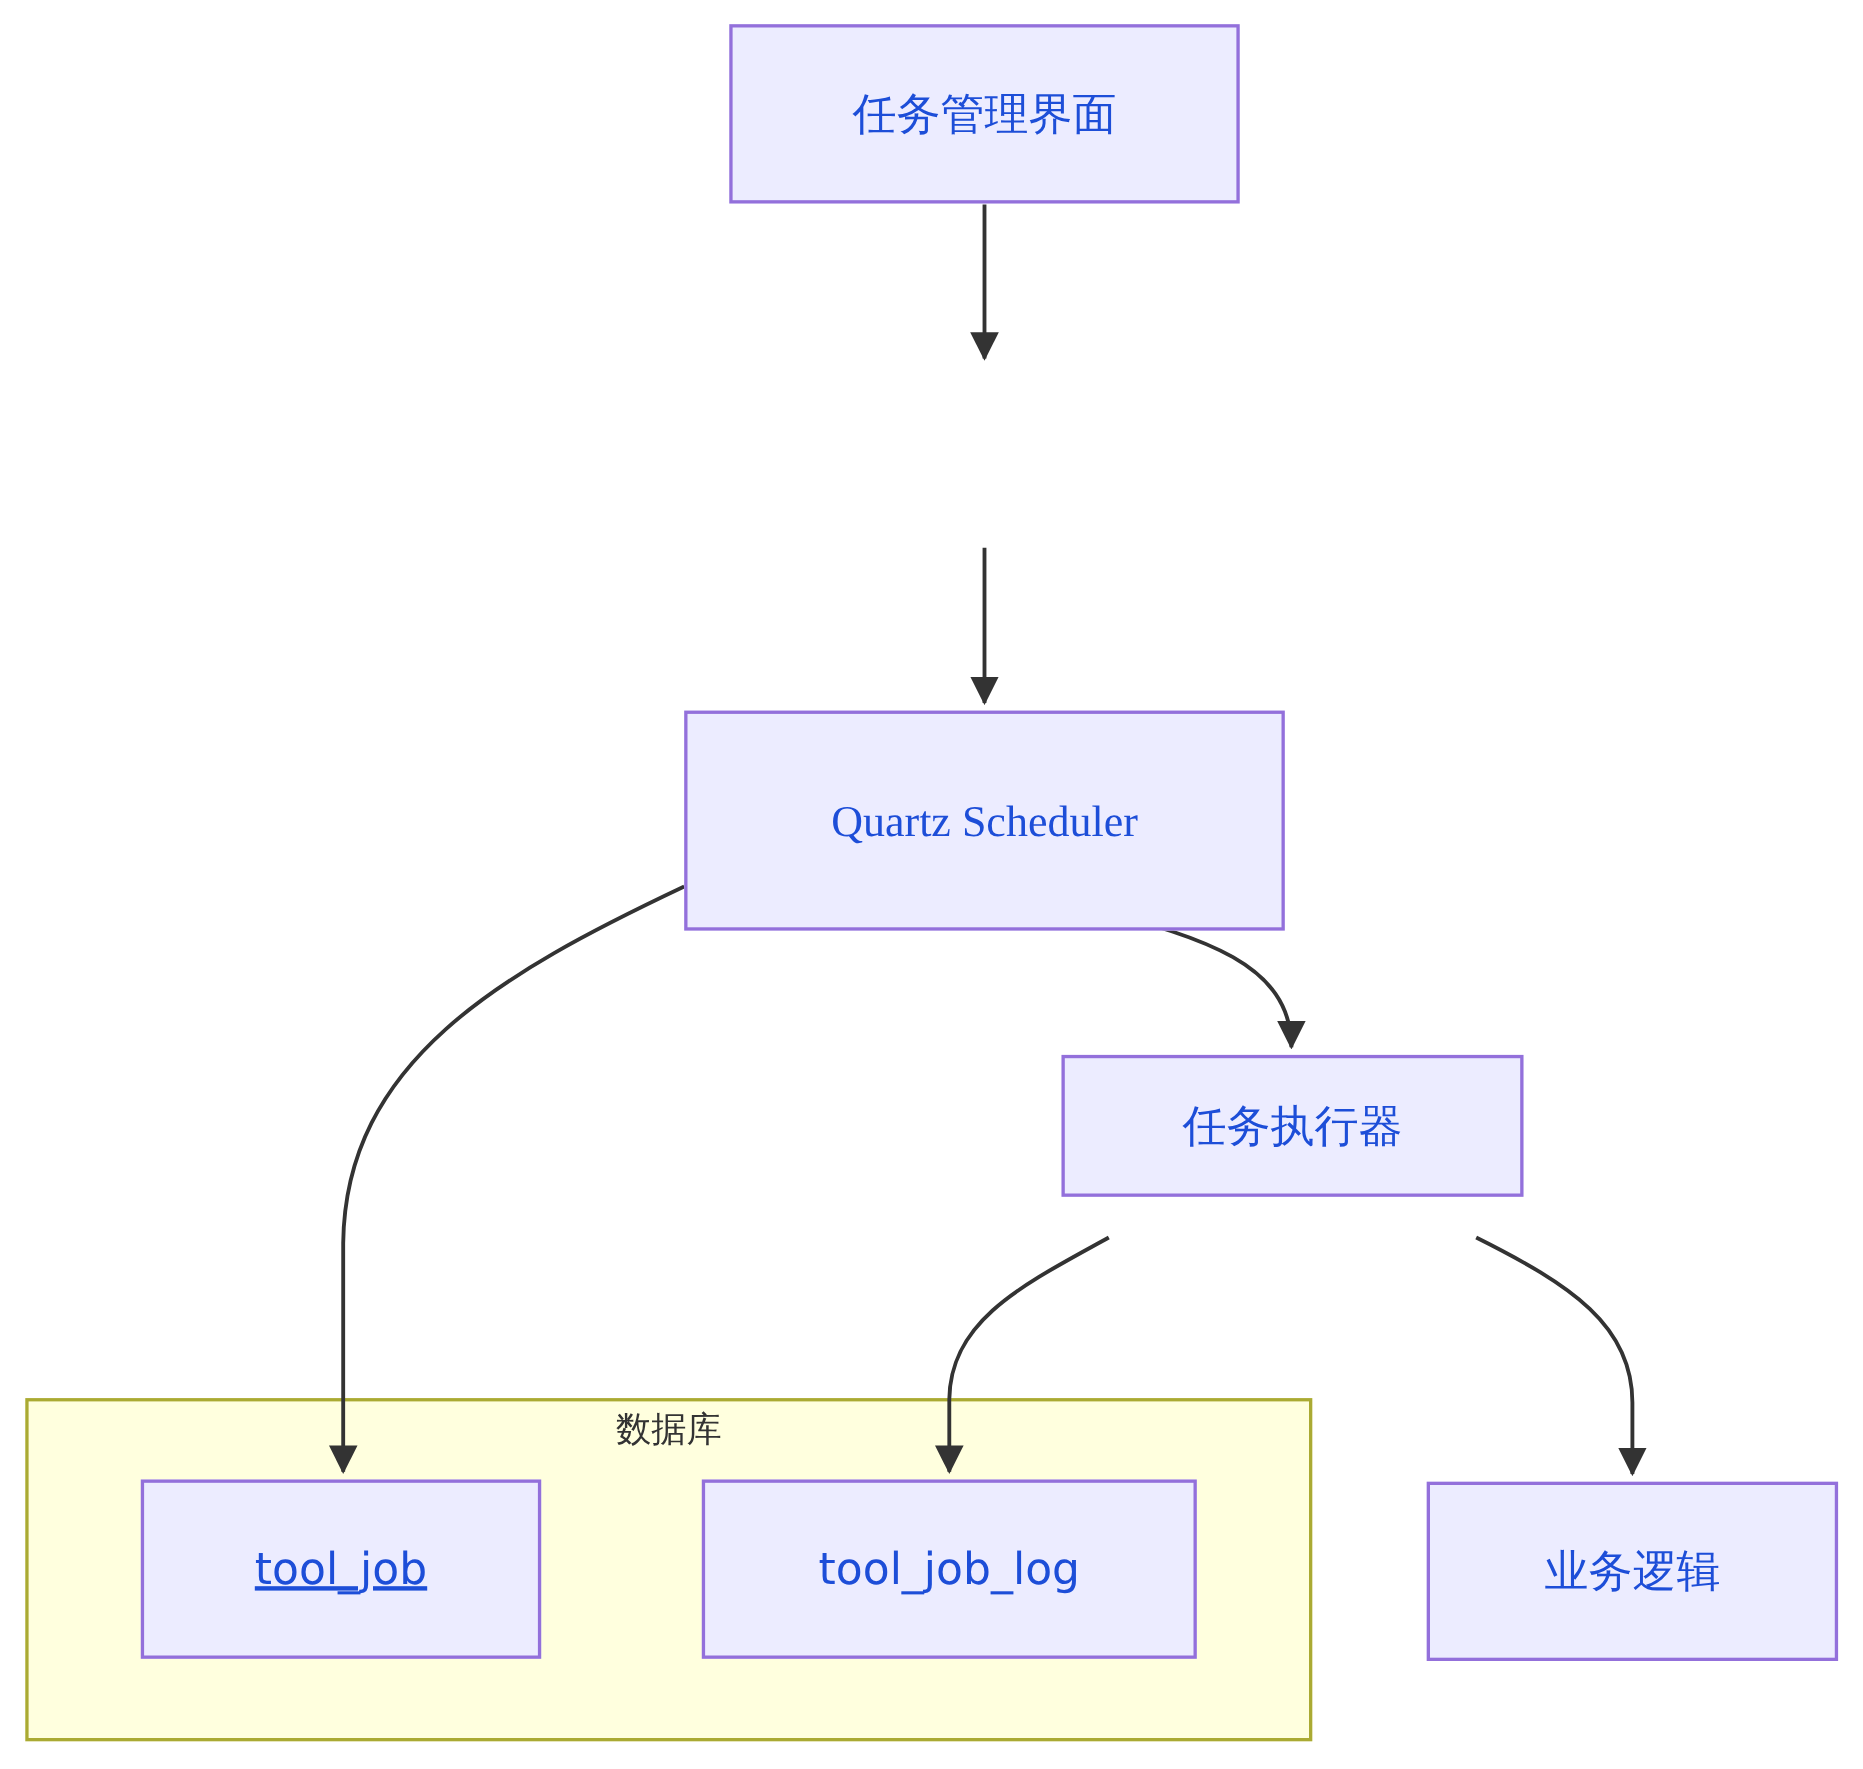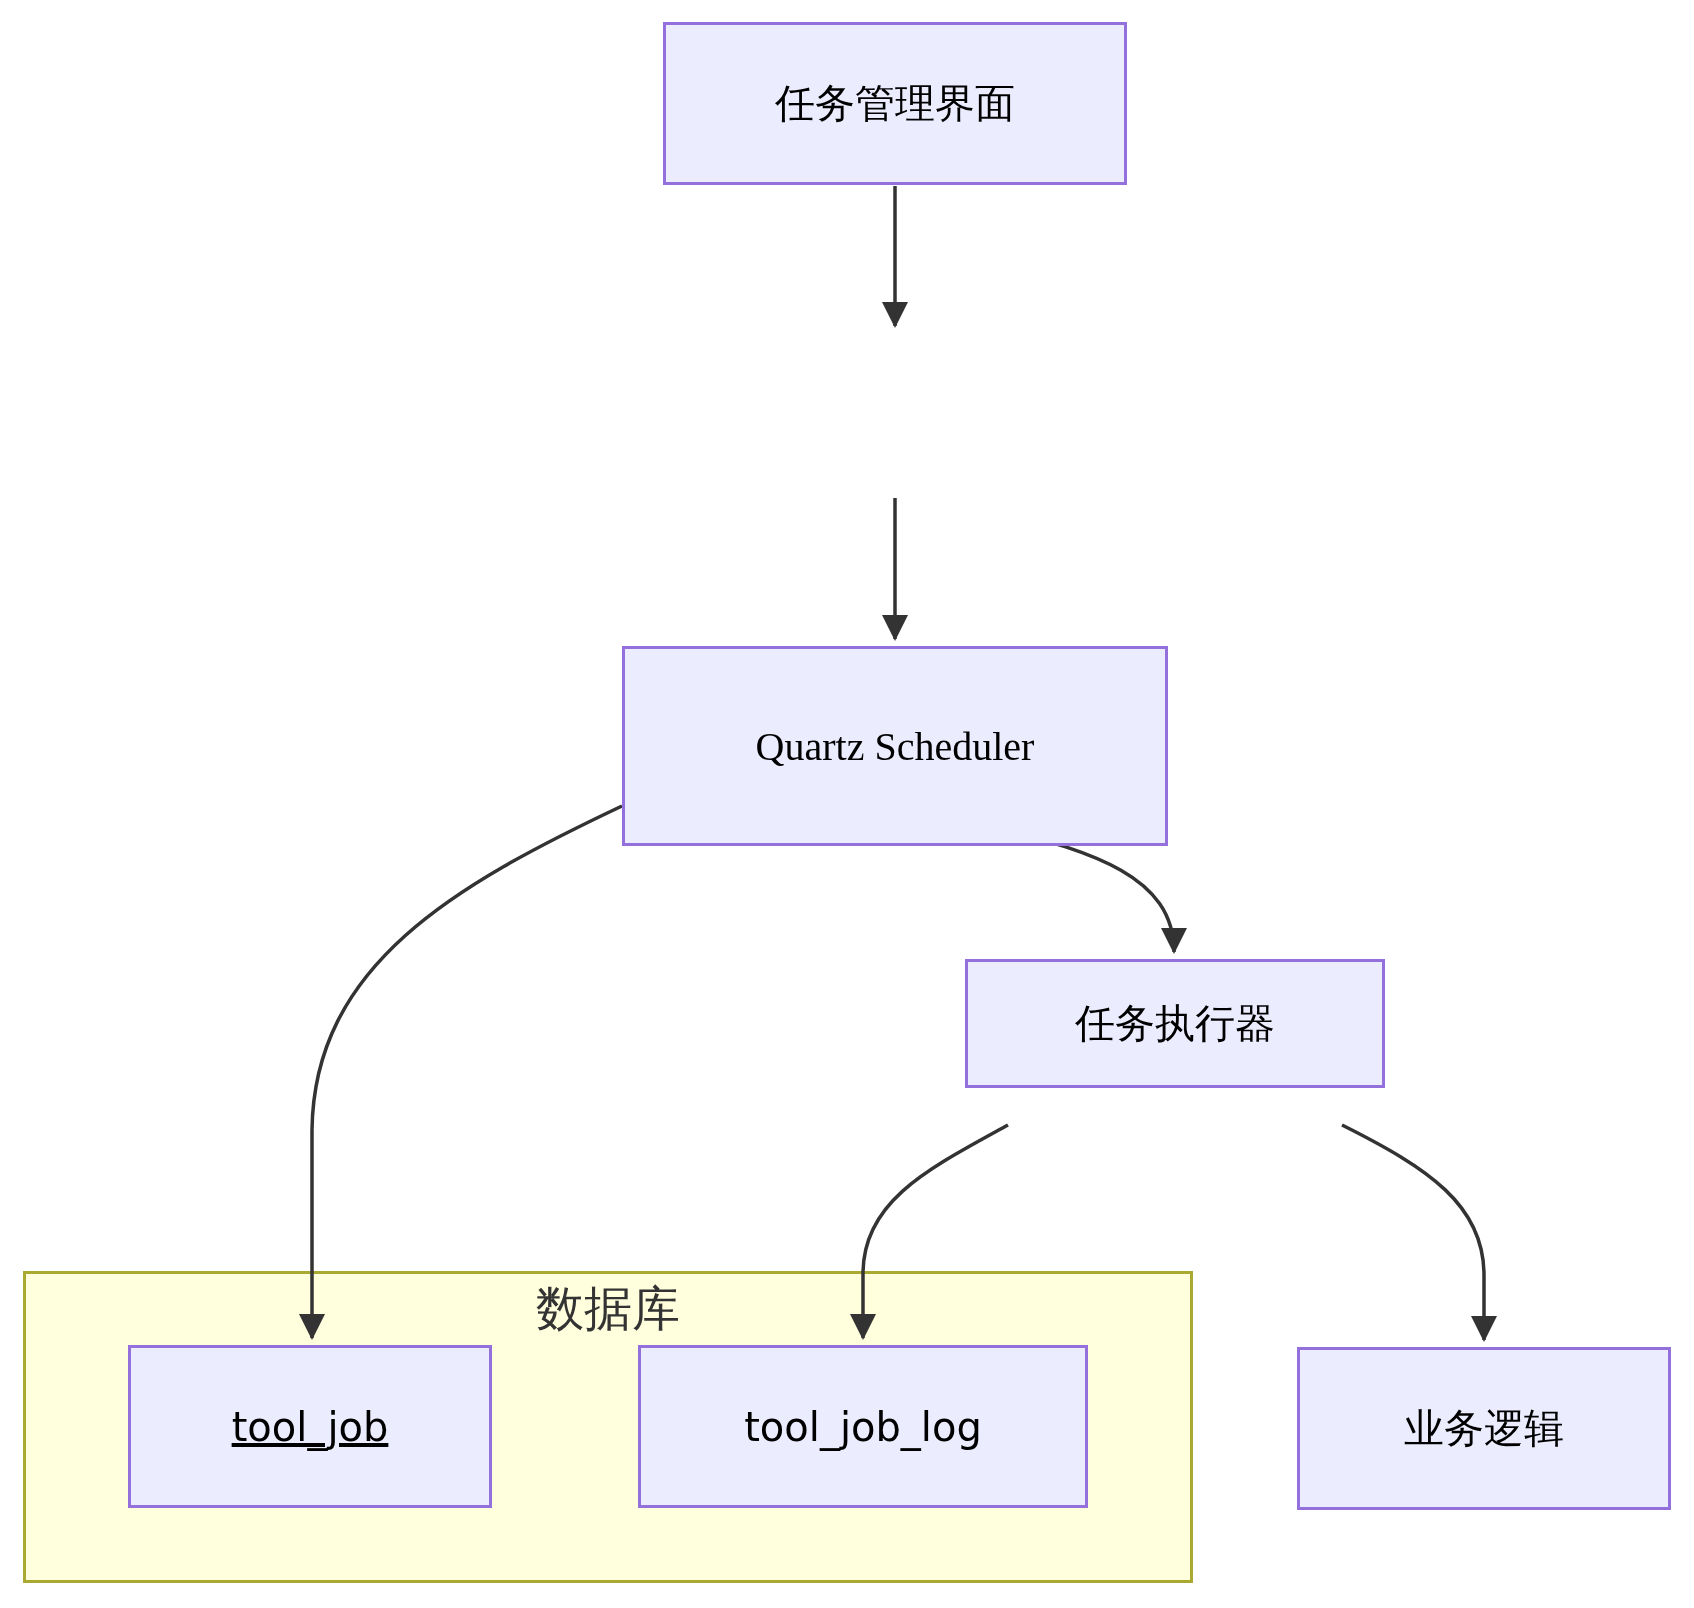--- a/index.html
+++ b/index.html
@@ -28,34 +28,34 @@
     width: 1170px; height: 312px;
     background: #ffffde;
     border: 3px solid #aaaa33;
     box-sizing: border-box;
   }
   .cluster-label {
     position: absolute;
     left: 23px; top: 1280px;
     width: 1170px;
     text-align: center;
-    font-size: 48px;
+    font-size: 32px;
     color: #333333;
     line-height: 1.2;
   }
   .node {
     position: absolute;
     background: #ececff;
     border: 3px solid #9370db;
     box-sizing: border-box;
     display: flex;
     align-items: center;
     justify-content: center;
     font-size: 40px;
-    color: #000000;
+    color: #1d4ed8;
     white-space: nowrap;
   }
   .node-ui        { left: 663px;  top: 22px;   width: 464px; height: 163px; }
   .node-service   { left: 663px;  top: 333px;  width: 464px; height: 164px; }
   .node-scheduler { left: 622px;  top: 646px;  width: 546px; height: 200px; font-family: Liberation Serif, serif; }
   .node-executor  { left: 965px;  top: 959px;  width: 420px; height: 129px; }
   .node-tooljob   { left: 128px;  top: 1345px; width: 364px; height: 163px; text-decoration: underline; }
   .node-tooljoblog{ left: 638px;  top: 1345px; width: 450px; height: 163px; }
   .node-business  { left: 1297px; top: 1347px; width: 374px; height: 163px; }
   .watermark {

